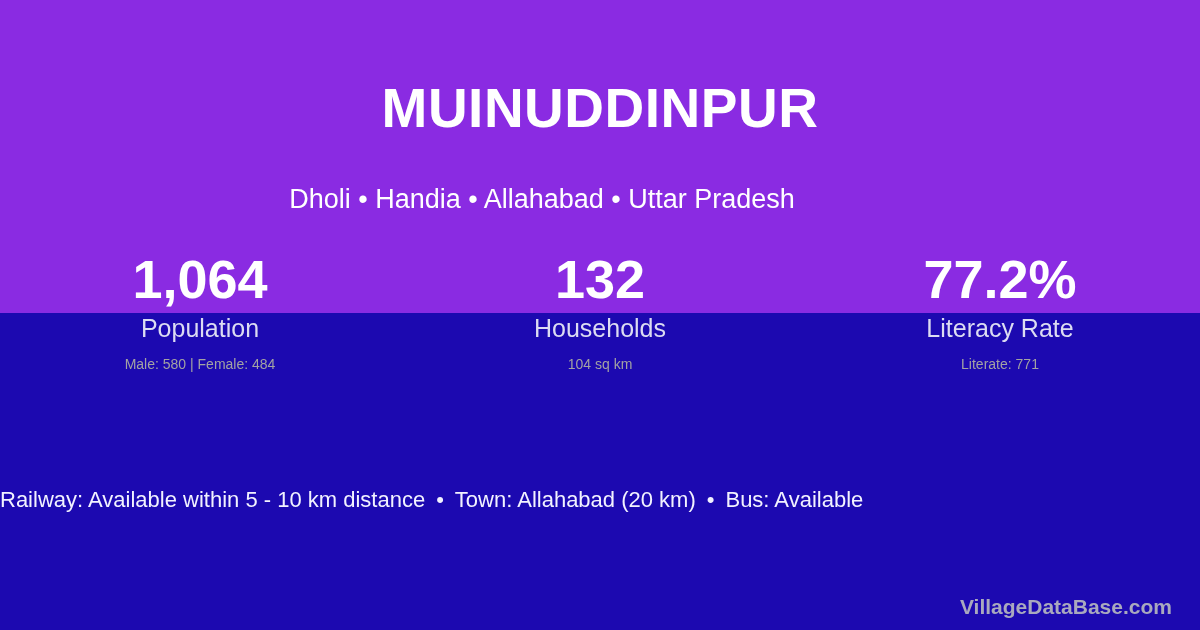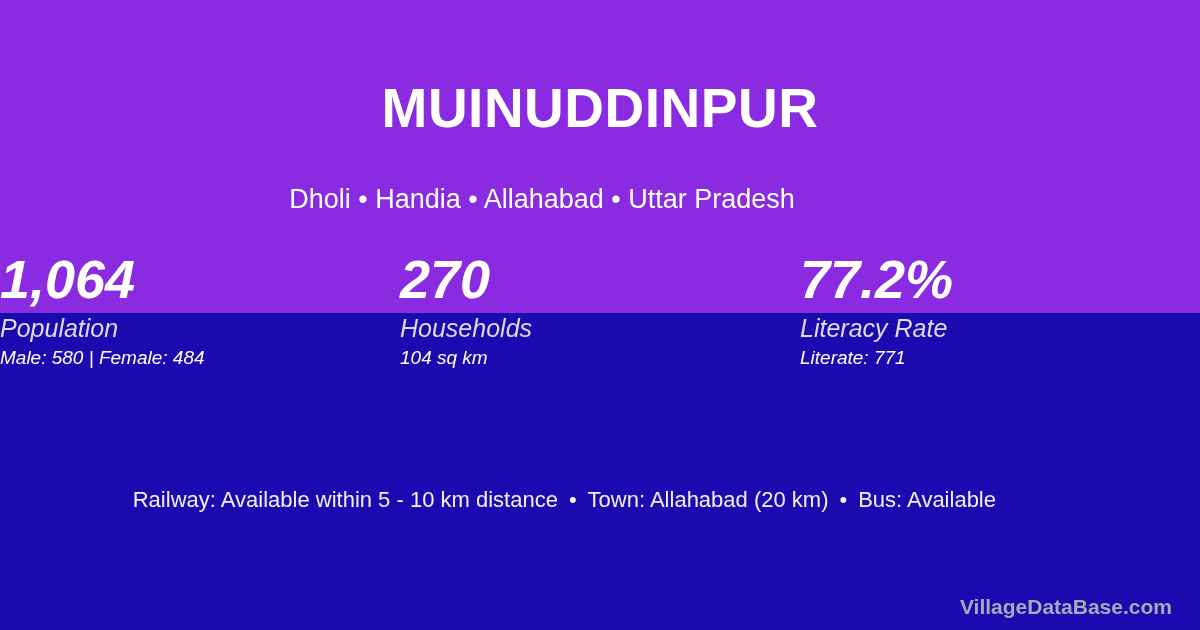--- a/index.html
+++ b/index.html
@@ -73,50 +73,51 @@
   .stats {
     position: absolute;
     left: 0;
     top: 248px;
     width: 1200px;
     display: flex;
     flex-direction: row;
   }
   .stat {
     flex: 1 1 0;
-    font-style: italic;
+    text-align: center;
   }
   .stat-value {
     color: #FFFFFF;
     font-size: 54px;
     font-weight: 700;
     line-height: 1.16;
     letter-spacing: 0px;
   }
   .stat-label {
     color: #DCDCF2;
     font-size: 25px;
     font-weight: 400;
     line-height: 1.35;
     margin-top: 1px;
   }
   .stat-sub {
-    color: #ffffff;
-    font-size: 19px;
+    color: #a3a3a3;
+    font-size: 14px;
     font-weight: 400;
     line-height: 1.4;
+    margin-top: 10px;
   }
 
   
   .info-line {
     position: absolute;
     left: 0;
     top: 486px;
     width: 996px;
-    text-align: right;
+    text-align: left;
     color: #F2F2FF;
     font-size: 22px;
     font-weight: 400;
     line-height: 1.3;
     white-space: nowrap;
   }
   .info-sep {
     display: inline-block;
     padding: 0 11px;
     color: #F2F2FF;
@@ -148,21 +149,21 @@
 
   <div class="stats">
 
     <div class="stat">
       <div class="stat-value">1,064</div>
       <div class="stat-label">Population</div>
       <div class="stat-sub">Male: 580 | Female: 484</div>
     </div>
 
     <div class="stat">
-      <div class="stat-value">270</div>
+      <div class="stat-value">132</div>
       <div class="stat-label">Households</div>
       <div class="stat-sub">104 sq km</div>
     </div>
 
     <div class="stat">
       <div class="stat-value">77.2%</div>
       <div class="stat-label">Literacy Rate</div>
       <div class="stat-sub">Literate: 771</div>
     </div>
 

